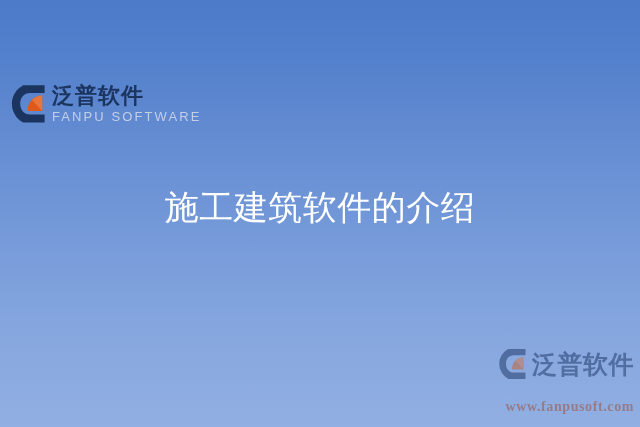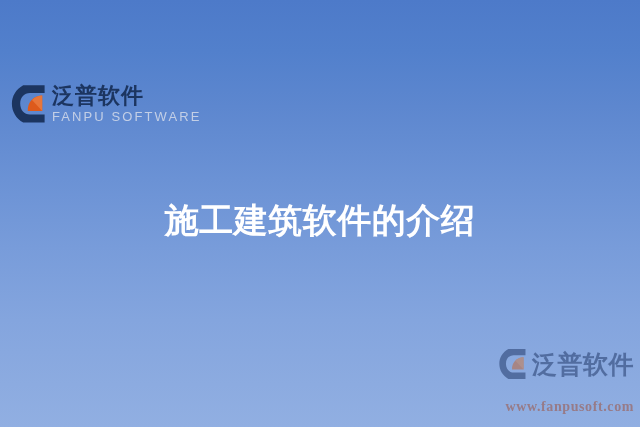--- a/index.html
+++ b/index.html
@@ -74,25 +74,24 @@
   
   .title {
     position: absolute;
     left: 0;
     top: 184px;
     width: 640px;
     text-align: center;
     font-family: "DejaVu Serif", "Liberation Serif", serif;
     font-size: 34px;
     line-height: 46px;
-    font-weight: 700;
+    font-weight: 400;
     color: #ffffff;
     letter-spacing: 0.5px;
     white-space: nowrap;
-    margin-top: 13px;
   }
 
   
   .watermark {
     position: absolute;
     right: 6px;
     bottom: 12px;
     width: 152px;
     opacity: 0.62;
   }

